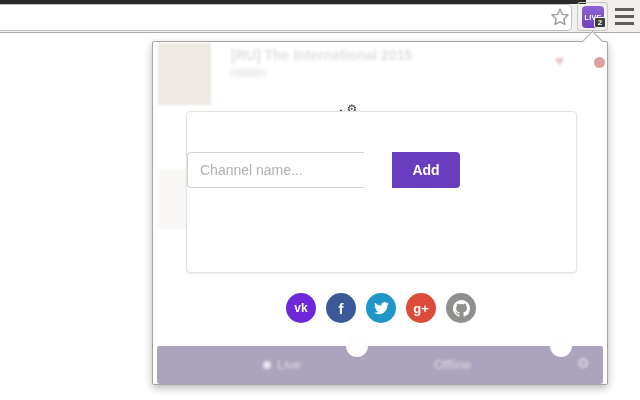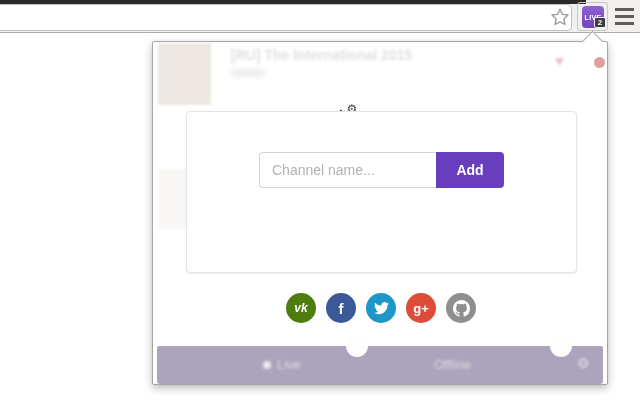--- a/index.html
+++ b/index.html
@@ -56,35 +56,35 @@
 
   
   .card { position:absolute; left:33px; top:69px; width:391px; height:162px;
     background:#fff; border:1px solid #e6e4e1; border-radius:4px;
     box-shadow:0 1px 2px rgba(0,0,0,.07); }
   .tabs { display:flex; justify-content:space-between; margin:0 22px 0 14px;
     border-bottom:2px solid #eceae7; height:50px; }
   .tab { font-size:14px; color:#4b4b4b; padding:19px 13px 0 13px; cursor:pointer;
     border-bottom:3px solid transparent; margin-bottom:-2px; }
   .tab.active { color:#2d2d2d; font-weight:bold; border-bottom-color:#303030; }
-  .input-row { display:flex; justify-content:center; margin-top:40px; }
+  .input-row { display:flex; margin-top:40px; }
   .chan-input { width:177px; height:36px; border:1px solid #d5d3d0; border-right:none;
     border-radius:4px 0 0 4px; padding:0 12px; font-size:14px; color:#444; outline:none;
     font-family:"Liberation Sans","DejaVu Sans",sans-serif; }
   .chan-input::placeholder { color:#b3b1ae; }
   .add-btn { width:68px; height:36px; border:none; background:#693ebe; color:#fff;
     font-size:14px; font-weight:bold; border-radius:0 4px 4px 0; cursor:pointer;
-    font-family:"Liberation Sans","DejaVu Sans",sans-serif; }
+    font-family:"Liberation Sans","DejaVu Sans",sans-serif;margin-left:28px; }
 
   
   .social-row { position:absolute; left:0; top:251px; width:456px;
     display:flex; justify-content:center; gap:10px; }
   .soc { width:30px; height:30px; border-radius:50%; display:flex; align-items:center;
     justify-content:center; color:#fff; cursor:pointer; }
-  .soc-vk { background:#4d7c0f; font-size:12px; font-weight:bold;font-style:italic; }
+  .soc-vk { background:#6d28d9; font-size:12px; font-weight:bold; }
   .soc-fb { background:#3b5998; font-size:15px; font-weight:bold; }
   .soc-tw { background:#1e96c8; }
   .soc-gp { background:#dd4b39; font-size:13px; font-weight:bold; }
   .soc-gh { background:#908f8d; }
 
   
   .bottom-bar { position:absolute; left:4px; top:304px; width:446px; height:38px;
     background:#aba4bc; border-radius:2px 2px 3px 3px; overflow:visible; }
   .bump { position:absolute; top:-11px; width:22px; height:22px; border-radius:50%; background:#fdfdfd; }
   .bump1 { left:189px; } .bump2 { left:393px; }

